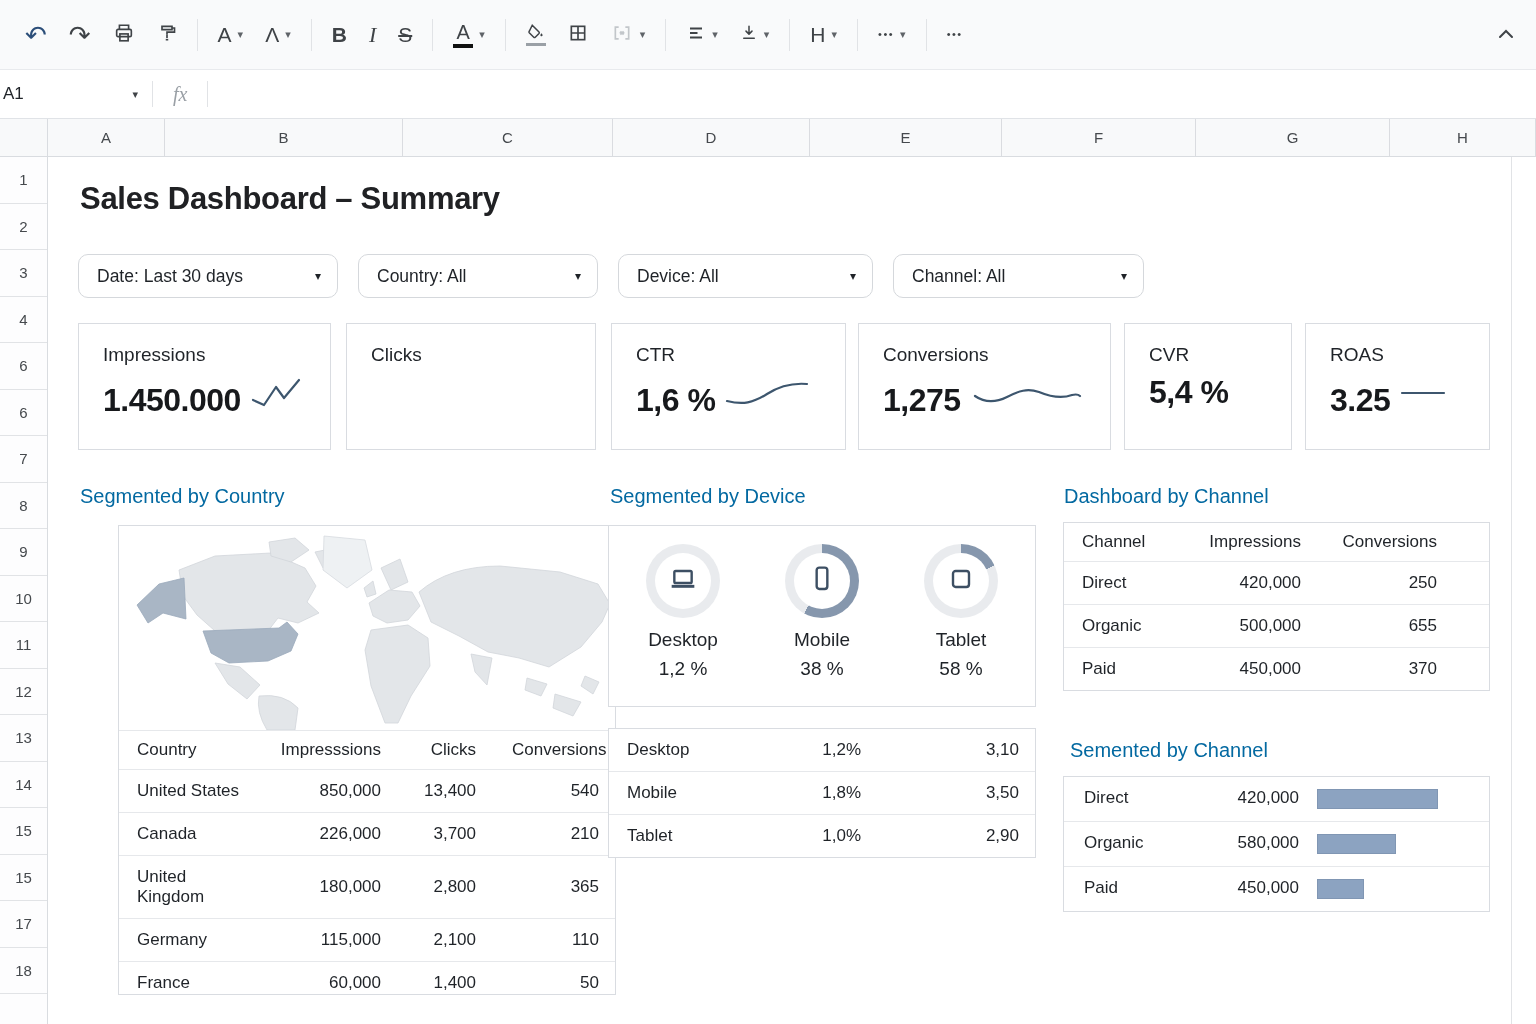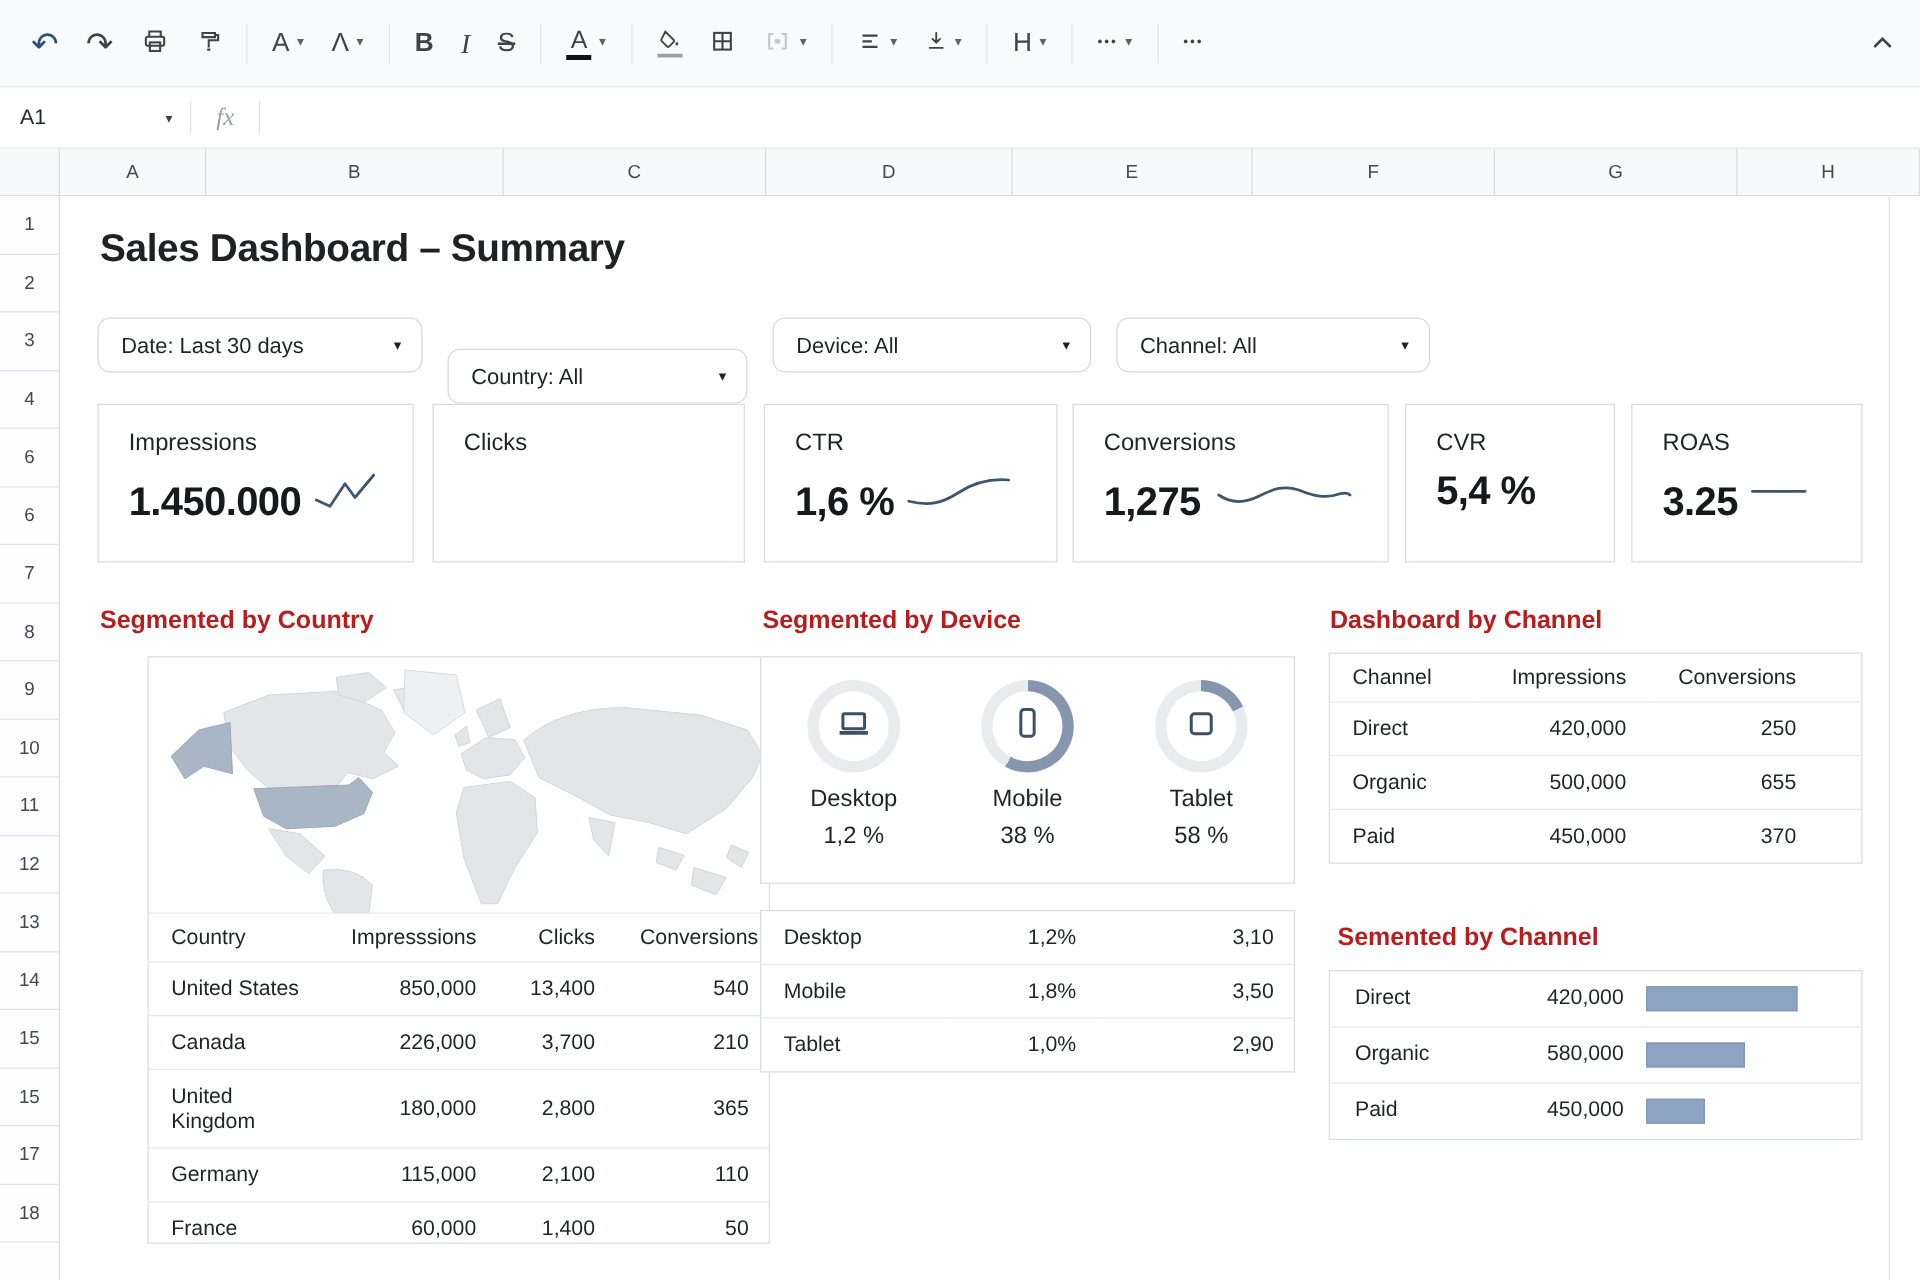--- a/index.html
+++ b/index.html
@@ -18,21 +18,21 @@
   .g-dots{font-size:11px;letter-spacing:1.5px;align-self:center;}
   .g-disabled{color:#c2c6ca;}
   .tb-caret{font-size:11px;color:#5f6368;align-self:center;margin-left:2px;}
   .tb-divider{width:1px;height:32px;background:#e1e3e6;margin:0 9px;}
   .tb-collapse{border:none;background:none;padding:8px;cursor:pointer;}
   .textcolor{display:flex;flex-direction:column;align-items:center;line-height:1;}
   .textcolor .bar{width:20px;height:4px;background:#111;margin-top:2px;}
   .fillicon{display:flex;flex-direction:column;align-items:center;line-height:1;}
   .fillicon .bar{width:20px;height:3px;background:#9aa0a6;margin-top:2px;}
   .formula-bar{height:48px;background:#fff;border-bottom:1px solid #e0e3e7;display:flex;align-items:center;}
-  .name-box{width:152px;padding-left:16px;display:flex;justify-content:space-between;align-items:center;font-size:17px;color:#1f2328;cursor:pointer;box-sizing:border-box;}
+  .name-box{width:152px;padding-left:3px;display:flex;justify-content:space-between;align-items:center;font-size:17px;color:#1f2328;cursor:pointer;box-sizing:border-box;}
   .name-caret{font-size:11px;color:#3f4347;margin-right:14px;}
   .fb-divider{width:1px;height:26px;background:#e1e3e6;}
   .fx{font-style:italic;font-family:"Liberation Serif",serif;color:#9aa0a6;font-size:20px;padding:0 20px;}
   .formula-input{flex:1;height:100%;}
   .col-header-row{height:38px;display:flex;background:#f8f9fa;border-bottom:1px solid #d9dce0;box-sizing:border-box;}
   .corner{width:48px;border-right:1px solid #d9dce0;background:#f8f9fa;box-sizing:border-box;}
   .col-h{border-right:1px solid #dadce0;display:flex;align-items:center;justify-content:center;font-size:15px;color:#45494d;box-sizing:border-box;}
   .sheet-area{display:flex;height:868px;}
   .row-headers{width:48px;border-right:1px solid #d9dce0;background:#fdfdfe;display:flex;flex-direction:column;box-sizing:border-box;}
   .row-h{height:46.5px;flex:0 0 46.5px;border-bottom:1px solid #e1e3e6;display:flex;align-items:center;justify-content:center;font-size:15px;color:#45494d;box-sizing:border-box;}
@@ -43,21 +43,21 @@
   .page-title{position:absolute;left:32px;top:24px;font-size:31px;font-weight:700;letter-spacing:-0.3px;color:#202124;}
   .chip{position:absolute;top:97px;height:44px;border:1px solid #d5d8dc;border-radius:10px;display:flex;align-items:center;justify-content:space-between;padding:0 16px 0 18px;font-size:17.5px;color:#1f2328;background:#fff;box-sizing:border-box;cursor:pointer;}
   .chip-caret{font-size:12px;color:#1f2328;margin-left:10px;}
   .card{position:absolute;background:#fff;border:1px solid #d9dce1;border-radius:0;box-sizing:border-box;overflow:hidden;}
   .kpi{top:166px;height:127px;}
   .kpi-label{margin:20px 0 0 24px;font-size:19px;color:#1f2328;}
   .kpi-row{display:flex;align-items:flex-end;margin:8px 12px 0 24px;gap:8px;}
   .kpi-value{font-size:32px;font-weight:700;letter-spacing:-0.5px;color:#17191c;white-space:nowrap;}
   .spark polyline,.spark path,.spark line{stroke:#3d566e;stroke-width:2.2;fill:none;stroke-linecap:round;stroke-linejoin:round;}
   .spark{margin-bottom:3px;flex:0 0 auto;}
-  .sec-title{position:absolute;font-size:20px;font-weight:700;color:#b91c1c;}
+  .sec-title{position:absolute;font-size:20px;font-weight:400;color:#0369a1;}
   
   .dtable{width:100%;border-collapse:collapse;font-size:17px;color:#1f2328;table-layout:fixed;}
   .dtable th{font-weight:400;text-align:left;padding:9px 18px;border-bottom:1px solid #e6e8eb;}
   .dtable td{padding:11px 18px;border-bottom:1px solid #e6e8eb;}
   .dtable tr:last-child td{border-bottom:none;}
   .dtable .num{text-align:right;}
   #channel-table th:last-child,#channel-table td:last-child{padding-right:54px;}
   .map-wrap{height:204px;border-bottom:1px solid #e6e8eb;}
   
   .donut-card{display:flex;justify-content:space-evenly;align-items:flex-start;padding-top:18px;}
@@ -238,21 +238,21 @@
       <div class="row-h partial"></div>
     </div>
   <div class="canvas">
 
     <div class="page-title">Sales Dashboard – Summary</div>
     <div id="chips">
         <div class="chip" style="left: 30px; width: 260px;">
           <span>Date: Last 30 days</span>
           <span class="chip-caret">▾</span>
         </div>
-        <div class="chip" style="left: 310px; width: 240px; margin-top: 25px;">
+        <div class="chip" style="left: 310px; width: 240px;">
           <span>Country: All</span>
           <span class="chip-caret">▾</span>
         </div>
         <div class="chip" style="left: 570px; width: 255px;">
           <span>Device: All</span>
           <span class="chip-caret">▾</span>
         </div>
         <div class="chip" style="left: 845px; width: 251px;">
           <span>Channel: All</span>
           <span class="chip-caret">▾</span>

